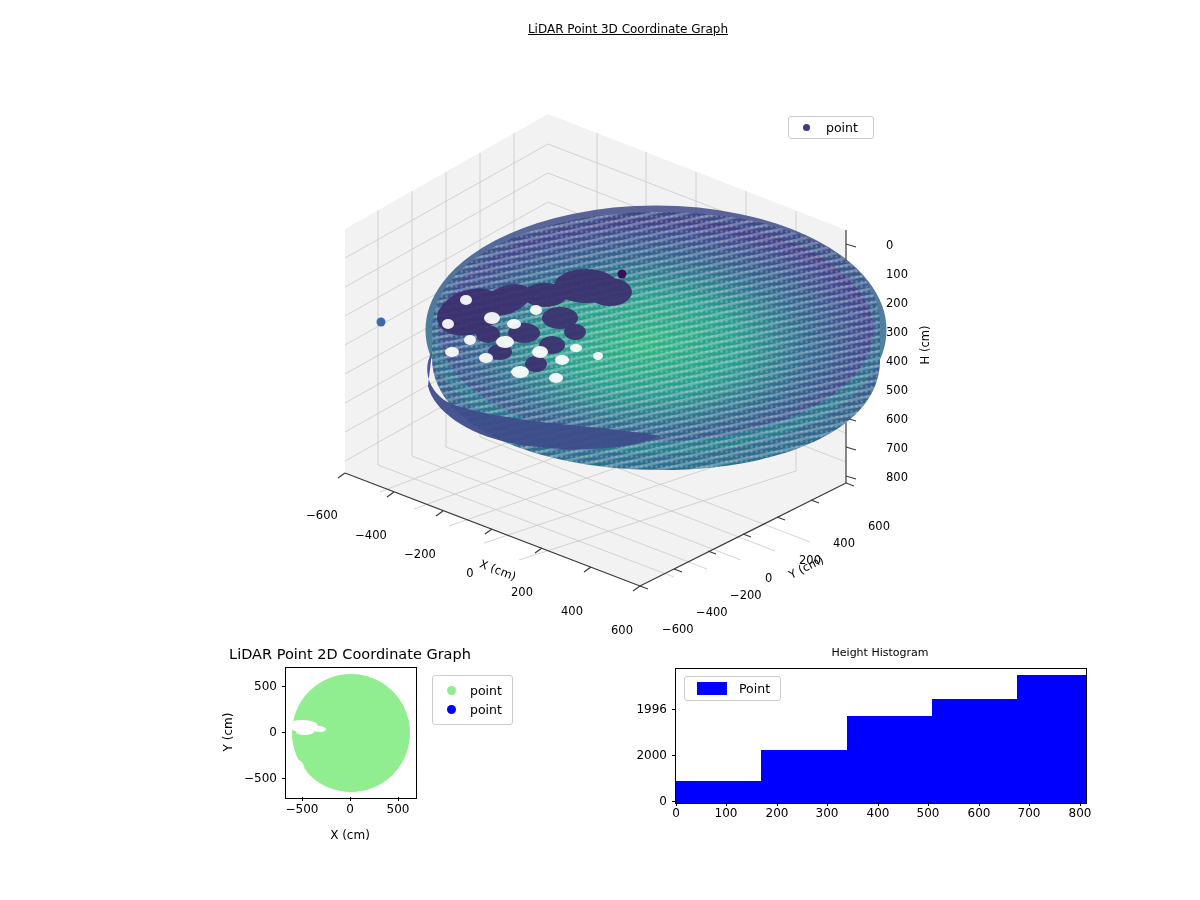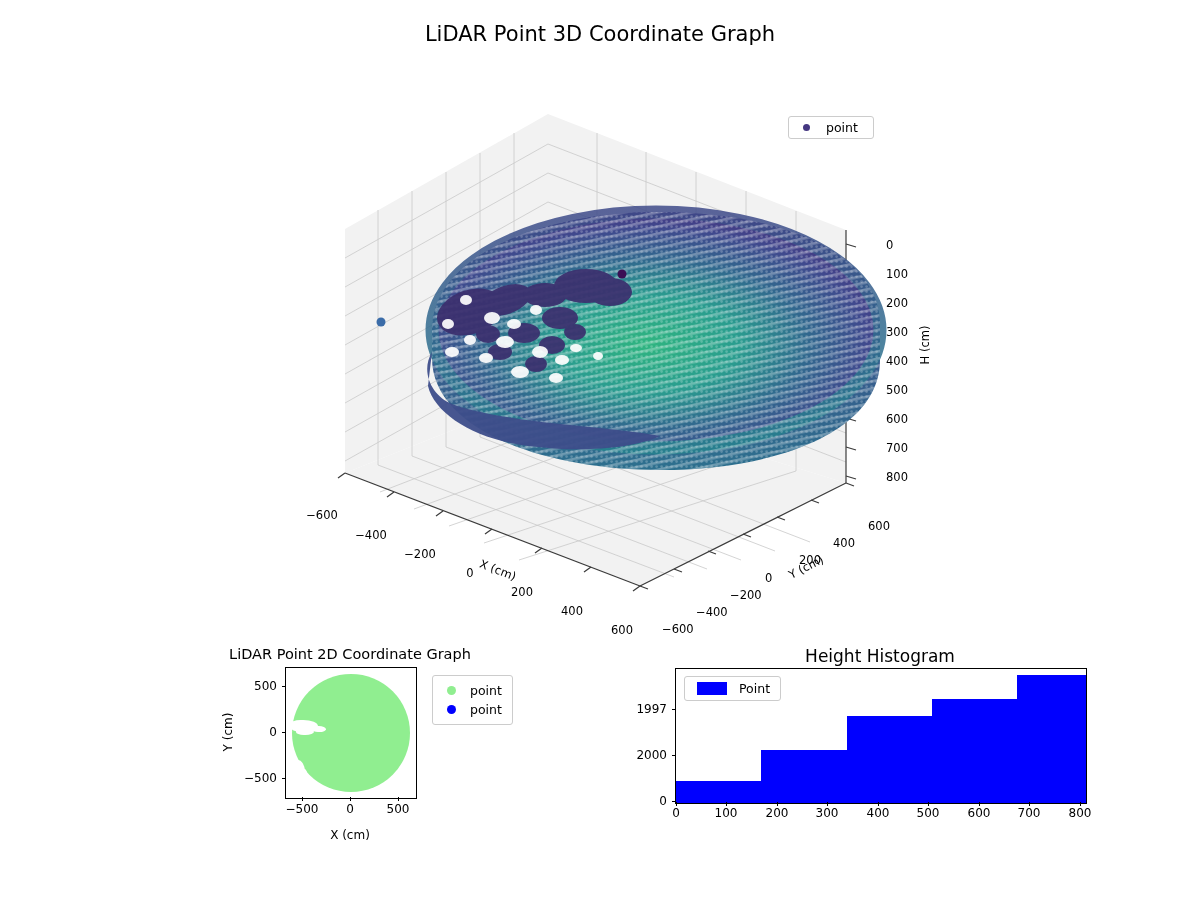--- a/index.html
+++ b/index.html
@@ -13,22 +13,23 @@
     position: relative;
     font-family: "DejaVu Sans", sans-serif;
     color: #000000;
     overflow: hidden;
   }
   .fig { position: absolute; inset: 0; }
 
   
   .txt { position: absolute; white-space: nowrap; }
   #title3d {
-    position: absolute; left: 600px; top: 22px; font-size: 21px;
+    position: absolute; left: 628px; top: 22px; font-size: 12px;
     transform: translateX(-50%);
+    text-decoration: underline;
   }
   #legend3d {
     position: absolute; left: 788px; top: 116px;
     border: 1px solid #cccccc; border-radius: 3px; background: #ffffff;
     padding: 3px 9px 3px 7px; display: flex; align-items: center; gap: 16px;
     box-shadow: 0 0 0 0 rgba(0,0,0,0);
     font-size: 12.5px;
   }
   #legend3d .dot {
     width: 7px; height: 7px; border-radius: 50%;
@@ -76,21 +77,21 @@
   #legend2d {
     position: absolute; left: 432px; top: 675px;
     border: 1px solid #cccccc; border-radius: 3px; background: #ffffff;
     padding: 5px 10px 5px 6px; font-size: 12.5px;
   }
   #legend2d .row { display: flex; align-items: center; height: 19px; }
   #legend2d .dot { width: 9px; height: 9px; border-radius: 50%; margin: 0 14px 0 8px; }
 
   
   #hist-title {
-    position: absolute; left: 880px; top: 646px; font-size: 17px;
+    position: absolute; left: 880px; top: 646px; font-size: 11px;
     transform: translateX(-50%);
   }
   #hist-axes {
     position: absolute; left: 675px; top: 668px; width: 410px; height: 134px;
     border: 1.1px solid #000000; background: #ffffff; overflow: hidden;
   }
   #hist-bars { position: absolute; inset: 0; }
   #hist-bars .bar { position: absolute; bottom: 0; }
   .tickh-x { position: absolute; width: 1px; height: 3.5px; background: #000000; top: 802px; }
   .tickh-y { position: absolute; height: 1px; width: 3.5px; background: #000000; left: 671.5px; }
@@ -415,21 +416,21 @@
     <div class="lblh-x" style="left:928px;">500</div>
     <div class="lblh-x" style="left:979px;">600</div>
     <div class="lblh-x" style="left:1029px;">700</div>
     <div class="lblh-x" style="left:1080px;">800</div>
 
     <div class="tickh-y" style="top:801px;"></div>
     <div class="tickh-y" style="top:755px;"></div>
     <div class="tickh-y" style="top:709px;"></div>
     <div class="lblh-y" style="top:801px;">0</div>
     <div class="lblh-y" style="top:755px;">2000</div>
-    <div class="lblh-y" style="top:709px;">1997</div>
+    <div class="lblh-y" style="top:709px;">1996</div>
 
     <div id="legend-hist">
       <span class="swatch" style="background:#0000ff"></span>
       <span>Point</span>
     </div>
   </div>
 
 </div>
 
 </body></html>

